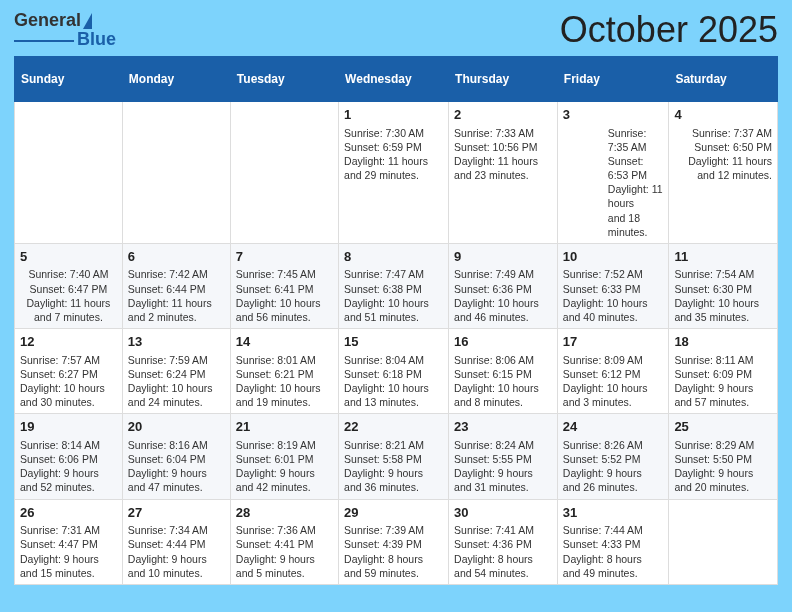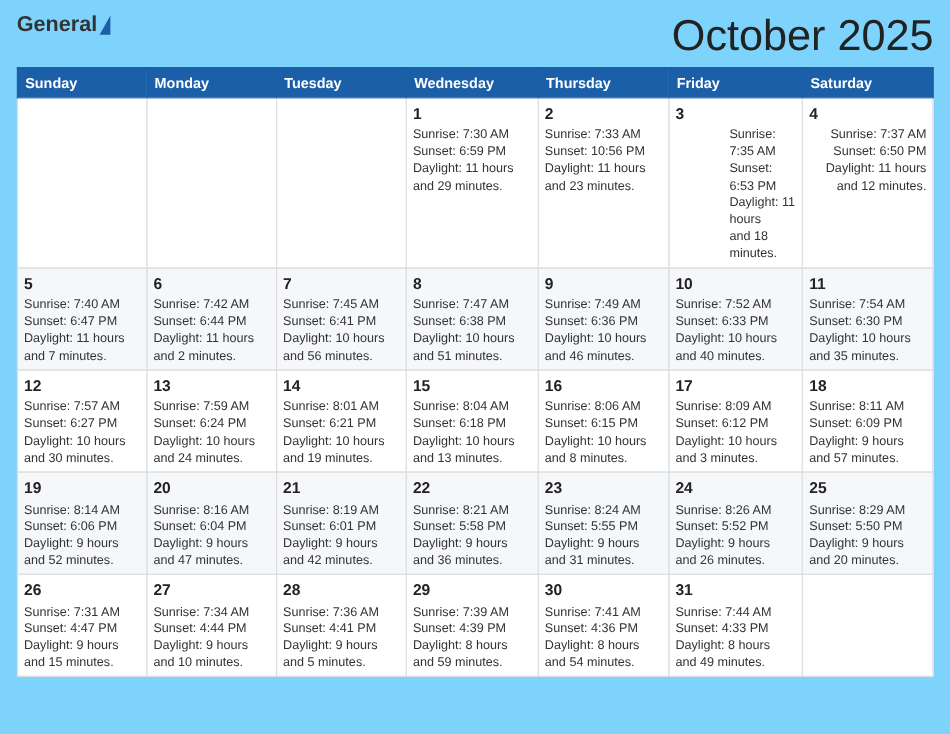--- a/index.html
+++ b/index.html
@@ -60,21 +60,21 @@
     }
     .calendar {
       width: 100%;
       border-collapse: collapse;
       font-size: 11px;
     }
     .calendar th {
       background: #1a5fa8;
       color: #fff;
       text-align: left;
-      padding: 5px 6px;
+      padding: 15px 6px;
       font-size: 12px;
       font-weight: bold;
       border: 1px solid #1a5fa8;
     }
     .calendar td {
       vertical-align: top;
       padding: 4px 5px;
       border: 1px solid #ddd;
       width: 113px;
       min-height: 78px;
@@ -105,20 +105,24 @@
   </style>
 </head>
 <body>
 
 <div class="page">
   <div class="header">
     <div class="logo">
       <div style="display:flex; align-items:center;">
         <span class="logo-general" style="font-size:18px; font-weight:bold; color:#333;">General</span>
         <span class="logo-triangle"></span>
+      </div>
+      <div style="display:flex; align-items:center; margin-top:-2px;">
+        <div class="logo-line"></div>
+        <span class="logo-blue" style="font-size:18px; font-weight:bold; color:#1a5fa8; margin-left:3px;">Blue</span>
       </div>
     </div>
     <div class="title-block">
       <div class="month-title">October 2025</div>
     </div>
   </div>
 
   <table class="calendar">
     <thead>
       <tr>
@@ -161,21 +165,21 @@
             <span class="day-num">4</span>
             <div class="day-info" style="white-space: pre-line; text-align: right;">Sunrise: 7:37 AM
 Sunset: 6:50 PM
 Daylight: 11 hours
 and 12 minutes.</div>
           </td>
         </tr>
         <tr>
           <td>
             <span class="day-num">5</span>
-            <div class="day-info" style="white-space: pre-line;">Sunrise: 7:40 AM
+            <div class="day-info" style="white-space: pre-line; text-align: center;">Sunrise: 7:40 AM
 Sunset: 6:47 PM
 Daylight: 11 hours
 and 7 minutes.</div>
           </td>
           <td>
             <span class="day-num">6</span>
             <div class="day-info" style="white-space: pre-line;">Sunrise: 7:42 AM
 Sunset: 6:44 PM
 Daylight: 11 hours
 and 2 minutes.</div>

